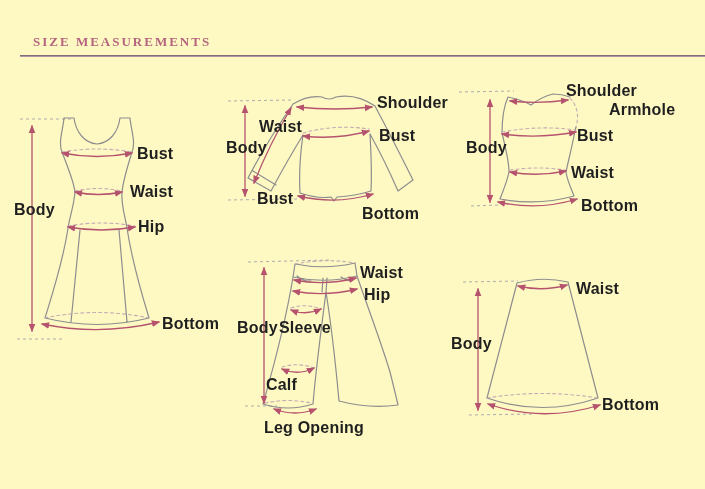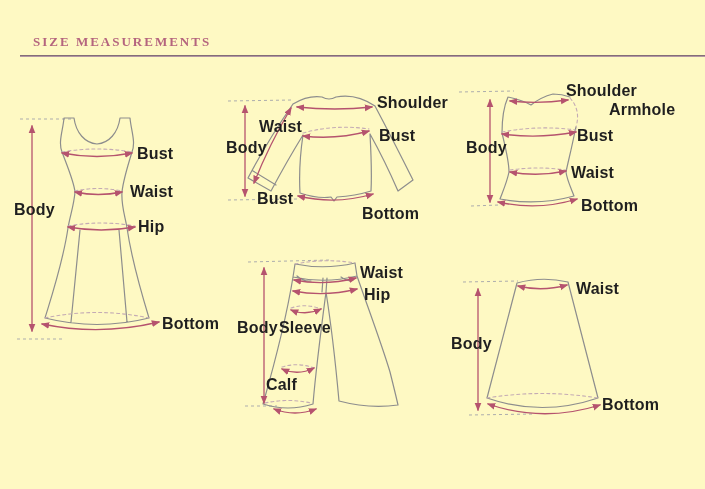--- a/index.html
+++ b/index.html
@@ -155,18 +155,19 @@
   <div class="lbl" style="left:466px;top:138px">Body</div>
   <div class="lbl" style="left:577px;top:126px">Bust</div>
   <div class="lbl" style="left:571px;top:163px">Waist</div>
   <div class="lbl" style="left:581px;top:196px">Bottom</div>
 
   <div class="lbl" style="left:360px;top:263px">Waist</div>
   <div class="lbl" style="left:364px;top:285px">Hip</div>
   <div class="lbl" style="left:237px;top:318px">Body</div>
   <div class="lbl" style="left:279px;top:318px">Sleeve</div>
   <div class="lbl" style="left:266px;top:375px">Calf</div>
+  <div class="lbl" style="left:264px;top:418px">Leg Opening</div>
 
   <div class="lbl" style="left:576px;top:279px">Waist</div>
   <div class="lbl" style="left:451px;top:334px">Body</div>
   <div class="lbl" style="left:602px;top:395px">Bottom</div>
 
 </div>
 
 </body></html>

